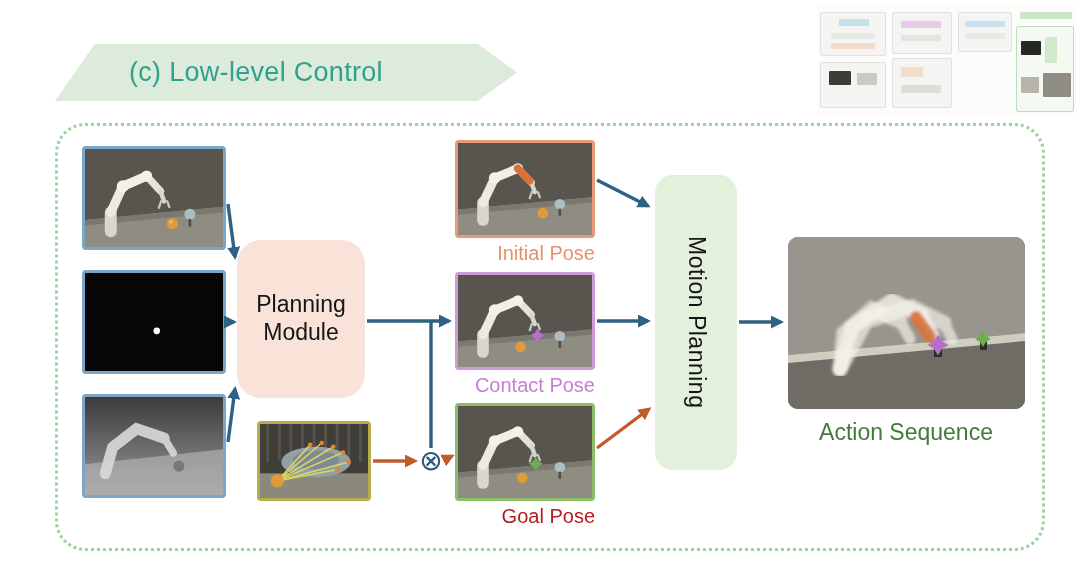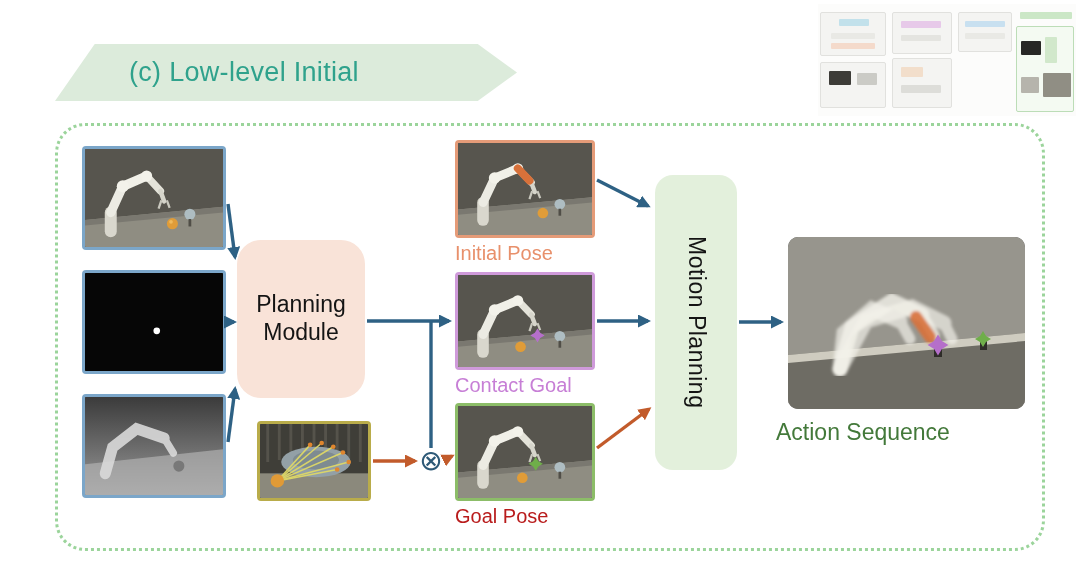--- a/index.html
+++ b/index.html
@@ -37,25 +37,25 @@
 
   
   .contact-module { position:absolute; left:237px; top:240px; width:128px; height:158px;
     background:#f9e3d8; border-radius:24px; display:flex; align-items:center; justify-content:center;
     text-align:center; font-size:23px; color:#141414; line-height:1.2; padding:0 12px; }
   .motion-planning { position:absolute; left:655px; top:175px; width:82px; height:295px;
     background:#e3f0dc; border-radius:18px; display:flex; align-items:center; justify-content:center; }
   .motion-planning span { writing-mode:vertical-rl; font-size:23px; color:#141414; letter-spacing:0.5px; }
 
   
-  .pose-label { position:absolute; left:455px; width:140px; text-align:left; font-size:20px; }
+  .pose-label { position:absolute; left:455px; width:140px; text-align:right; font-size:20px; }
   .pl-initial { top:242px; color:#e8906b; }
   .pl-contact { top:374px; color:#c77fd6; }
   .pl-goal    { top:505px; color:#b91c1c; }
-  .action-label { position:absolute; left:776px; top:419px; width:260px; text-align:left;
+  .action-label { position:absolute; left:776px; top:419px; width:260px; text-align:center;
     font-size:23px; color:#43793a; }
 
   
   .otimes { position:absolute; left:417px; top:447px; width:28px; height:28px;
     display:flex; align-items:center; justify-content:center; font-size:28px; line-height:1;
     color:#2d5977; background:#ffffff; border-radius:50%; }
 
   .arrows { position:absolute; left:0; top:0; pointer-events:none; }
   .hidden-defs { position:absolute; width:0; height:0; }
 </style>
@@ -82,21 +82,21 @@
         <circle cx="41" cy="40" r="6.5" fill="#f3f2ea"></circle>
         <circle cx="67" cy="29" r="6" fill="#f3f2ea"></circle>
         <path d="M83 55 L80 64 M89 55 L92 63" stroke="#c9c8be" stroke-width="2.5" fill="none"></path>
       </g>
       <polygon id="star8" points="8,0 3,3 0,8 -3,3 -8,0 -3,-3 0,-8 3,-3"></polygon>
     </defs>
   </svg>
 
   <div class="banner">
     <div class="banner-shape"></div>
-    <div class="banner-text">(c) Low-level Initial</div>
+    <div class="banner-text">(c) Low-level Control</div>
   </div>
 
   <div class="thumb">
     <div class="tb" style="left:2px;top:8px;width:66px;height:44px;">
       <div class="tb-mini" style="left:18px;top:6px;width:30px;height:7px;background:#bfe0ea;"></div>
       <div class="tb-mini" style="left:10px;top:20px;width:44px;height:6px;background:#e8e8e4;"></div>
       <div class="tb-mini" style="left:10px;top:30px;width:44px;height:6px;background:#f4d9c9;"></div>
     </div>
     <div class="tb" style="left:2px;top:58px;width:66px;height:46px;">
       <div class="tb-mini" style="left:8px;top:8px;width:22px;height:14px;background:#33322e;"></div>
@@ -220,21 +220,21 @@
   <div class="frame pose-frame pf-contact" style="top:272px;">
     <svg viewBox="0 0 150 105" preserveAspectRatio="none">
       <use href="#scene-bg-g"></use>
         <use href="#robot-arm-g"></use>
       <use href="#star8" transform="translate(89,69)" fill="#b56fca"></use>
       <circle cx="70" cy="82" r="6" fill="#e09c38"></circle>
       <circle cx="114" cy="70" r="6" fill="#aebdc2"></circle>
       <rect x="112.5" y="75" width="3" height="8" fill="#504e47"></rect>
     </svg>
   </div>
-  <div class="pose-label pl-contact">Contact Goal</div>
+  <div class="pose-label pl-contact">Contact Pose</div>
 
   <div class="frame pose-frame pf-goal" style="top:403px;">
     <svg viewBox="0 0 150 105" preserveAspectRatio="none">
       <use href="#scene-bg-g"></use>
         <use href="#robot-arm-g"></use>
       <use href="#star8" transform="translate(87,66)" fill="#6fae4a"></use>
       <circle cx="72" cy="82" r="6" fill="#e09c38"></circle>
       <circle cx="114" cy="70" r="6" fill="#aebdc2"></circle>
       <rect x="112.5" y="75" width="3" height="8" fill="#504e47"></rect>
     </svg>

